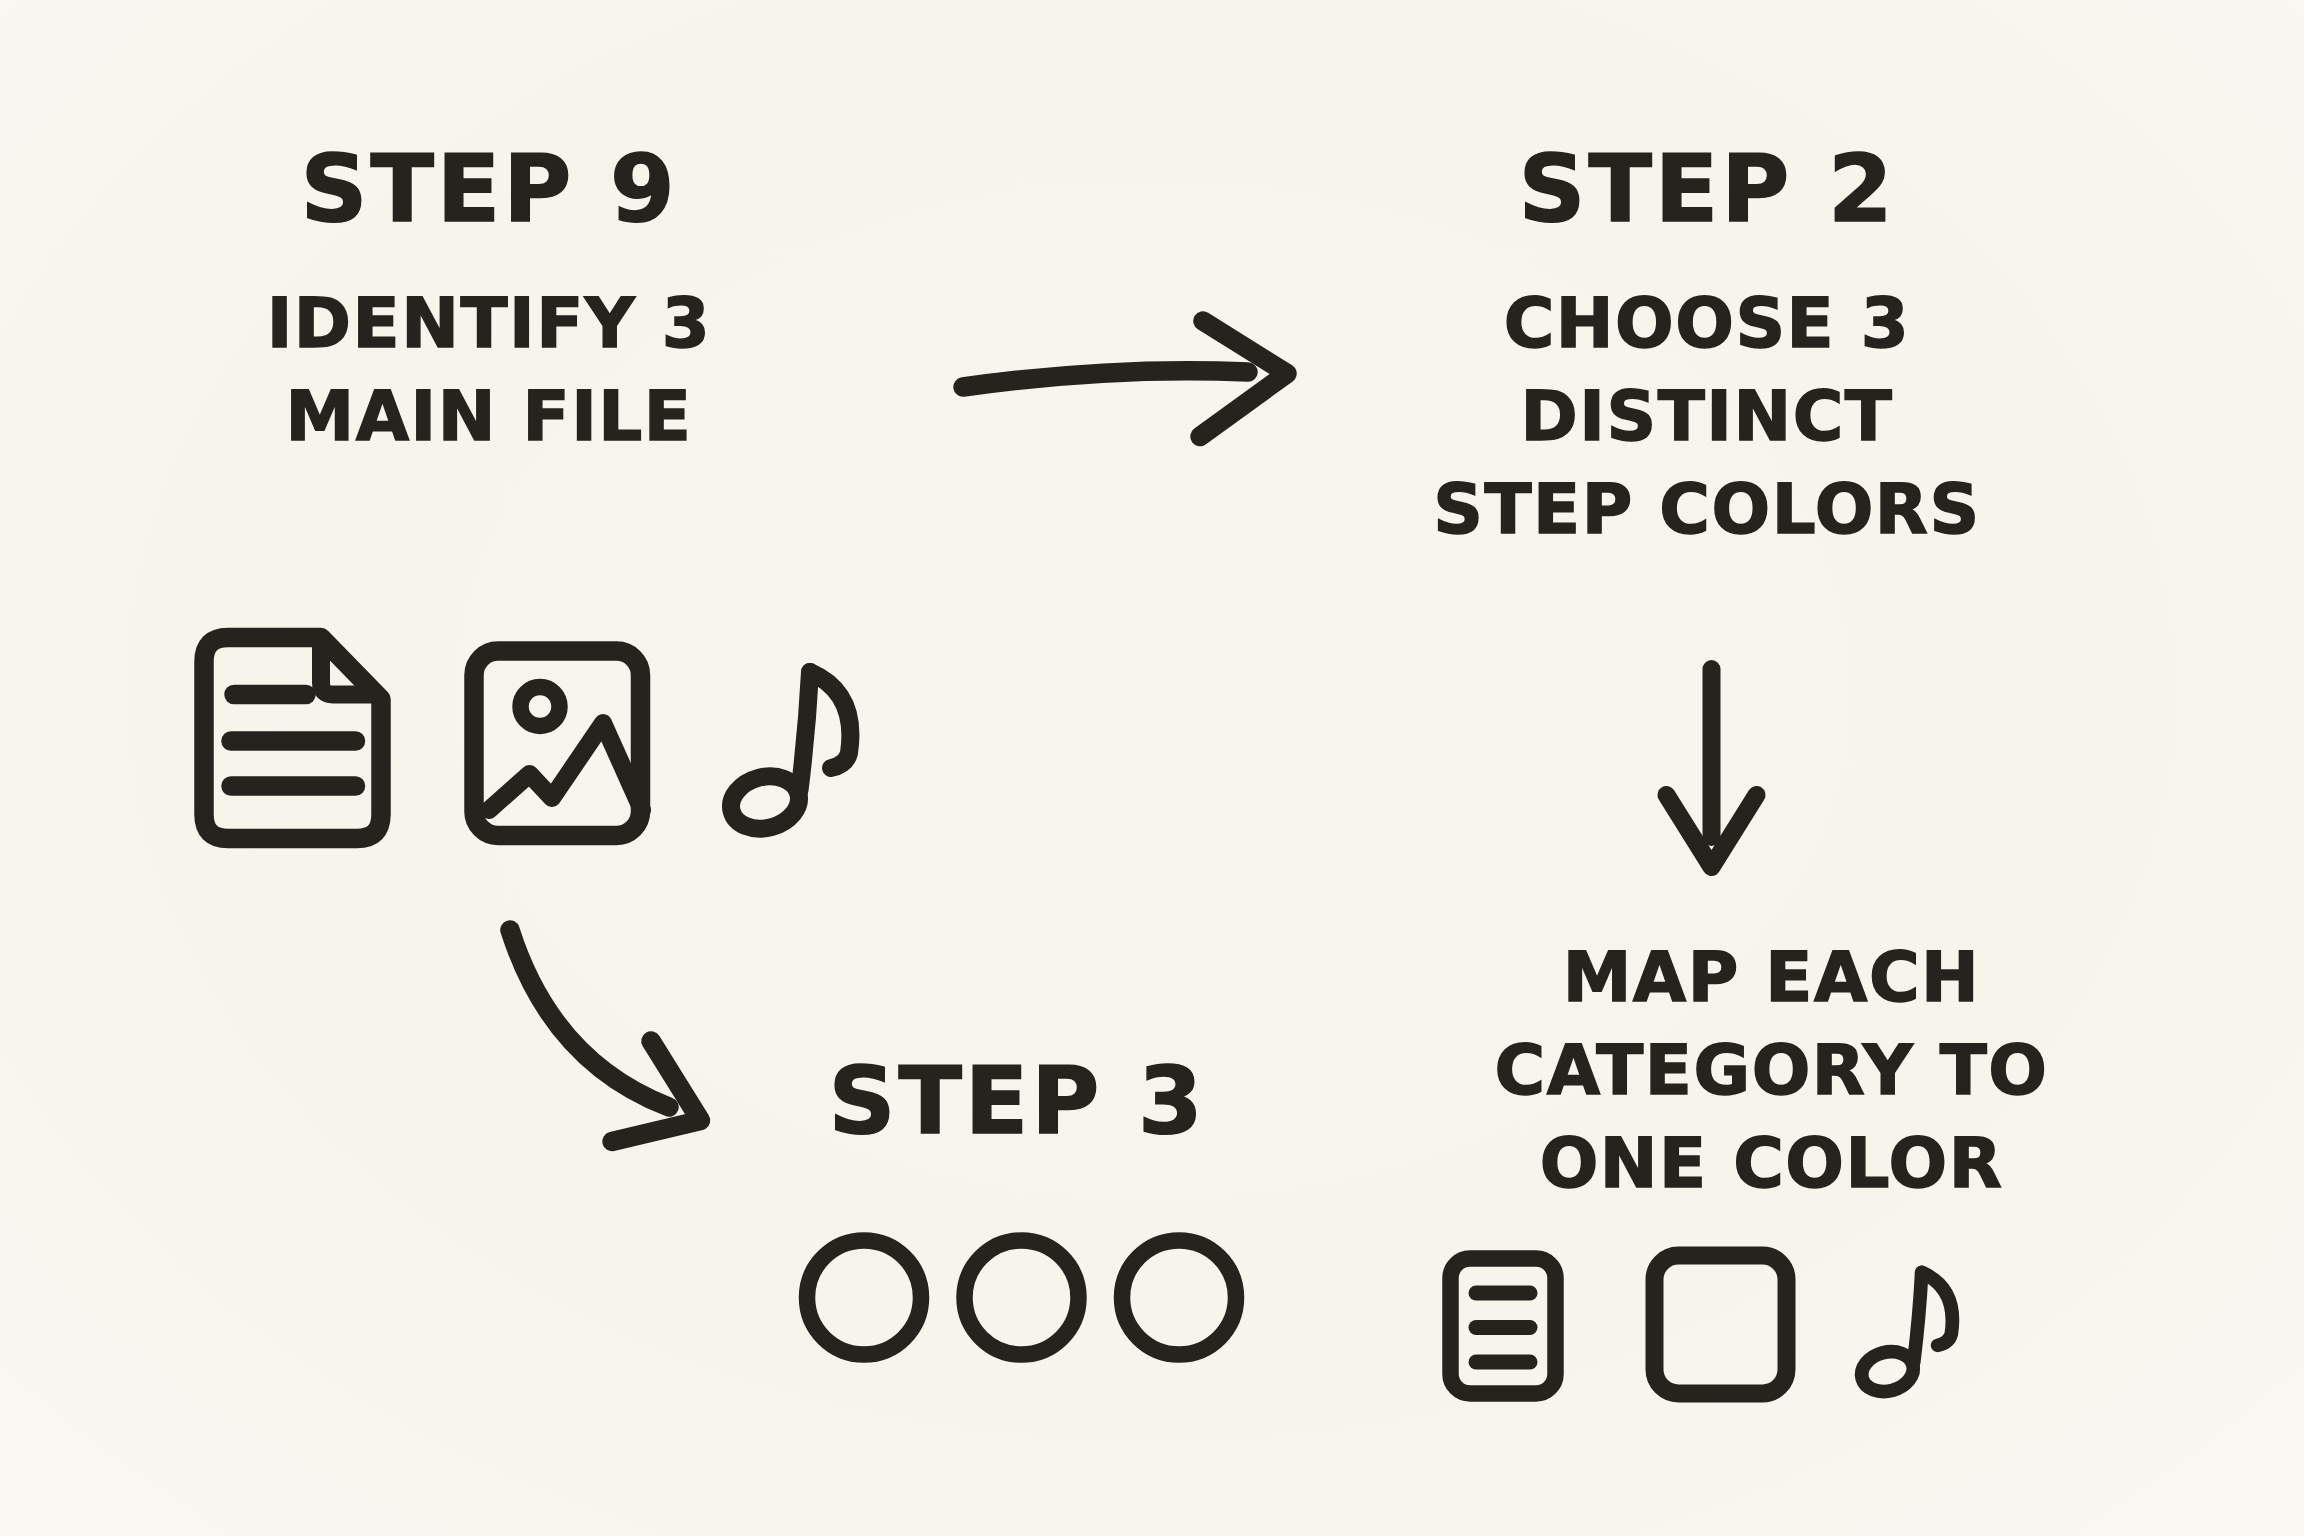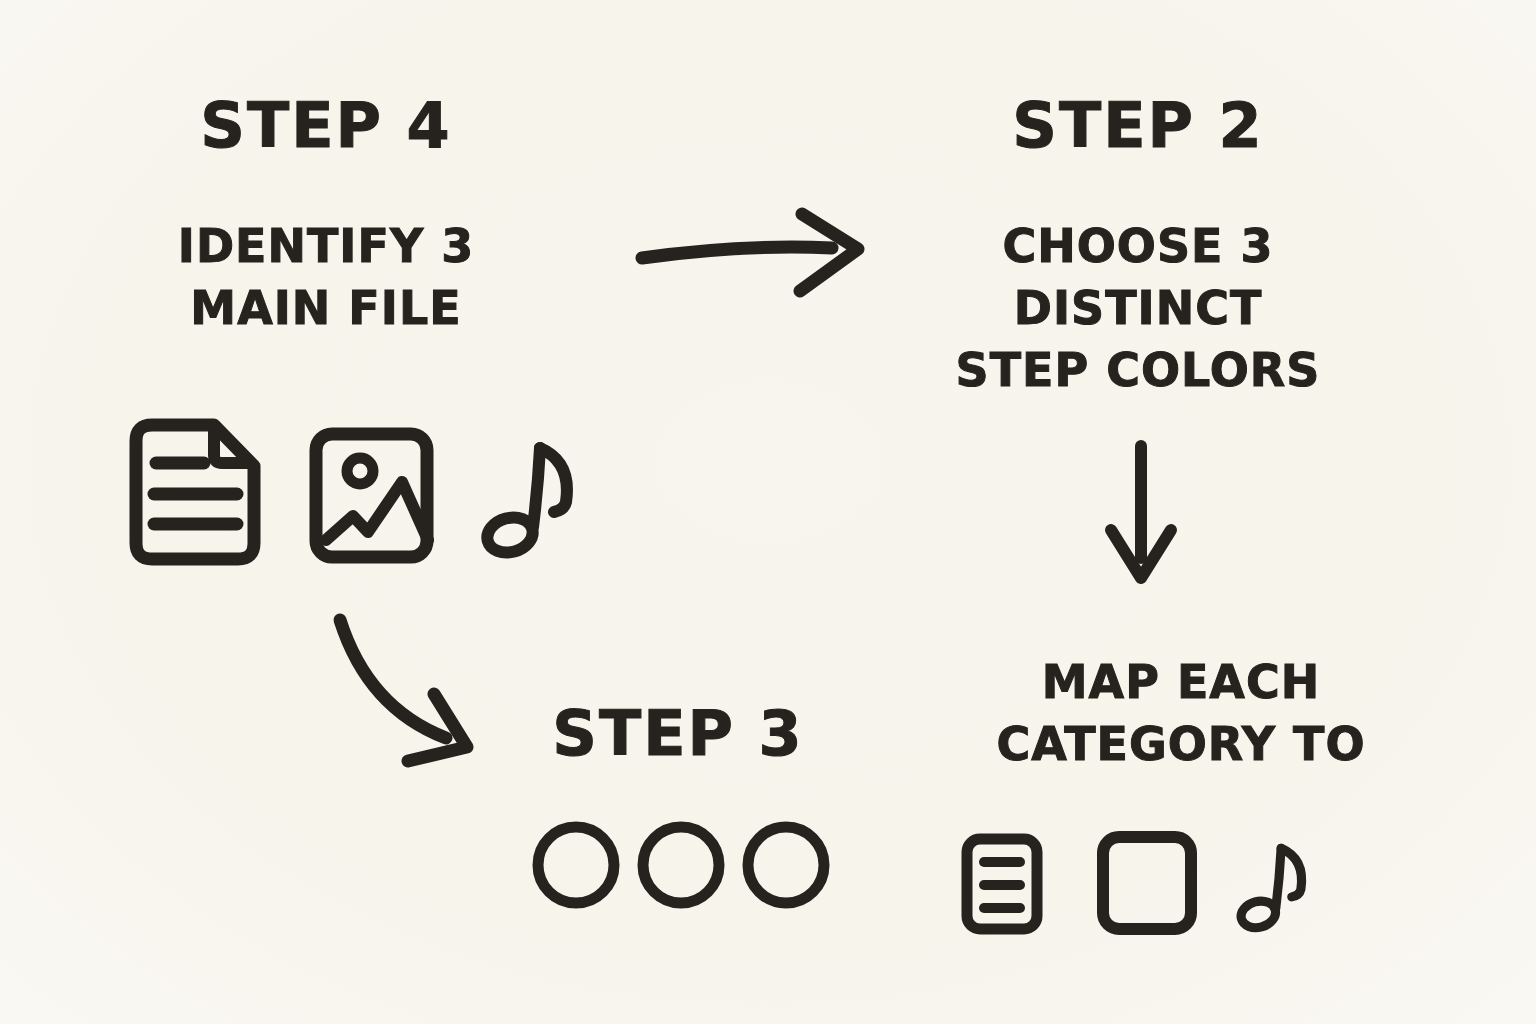--- a/index.html
+++ b/index.html
@@ -25,38 +25,37 @@
   }
   .step-title {
     font-size: 62px;
     line-height: 72px;
     letter-spacing: 2px;
   }
   .step-sub {
     font-size: 46px;
     line-height: 62px;
     letter-spacing: 1px;
-    margin-top: 31px;
   }
   .sub-line { white-space: nowrap; }
   .icon { position: absolute; }
   svg { display: block; overflow: visible; }
   .stroke {
     fill: none;
     stroke: #26231f;
     stroke-linecap: round;
     stroke-linejoin: round;
   }
 </style>
 </head>
 <body>
 
 <div class="canvas">
 
-  <div class="ink-text step-title" style="left:126px; top:90px; width:400px;">STEP 4</div>
+  <div class="ink-text step-title" style="left:126px; top:90px; width:400px;">STEP 9</div>
   <div class="ink-text step-sub" style="left:86px; top:184px; width:480px;">
     <div class="sub-line">IDENTIFY 3</div>
     <div class="sub-line">MAIN FILE</div>
   </div>
 
   <div class="icon" style="left:123px; top:417px;">
     <svg width="142" height="150" viewBox="0 0 140 150">
       <path class="stroke" stroke-width="13" d="M90,8 H28 Q12,8 12,24 V126 Q12,142 28,142 H114 Q130,142 130,126 V49 L90,8 Z"></path>
       <path class="stroke" stroke-width="12" d="M90,12 V38 Q90,46 98,46 L126,46"></path>
       <path class="stroke" stroke-width="13" d="M32,46 H80"></path>
@@ -98,20 +97,21 @@
   <div class="icon" style="left:1098px; top:436px;">
     <svg width="88" height="150" viewBox="0 0 88 150">
       <path class="stroke" stroke-width="12" d="M43,10 V122"></path>
       <path class="stroke" stroke-width="12" d="M13,94 L43,142 L73,94"></path>
     </svg>
   </div>
 
   <div class="ink-text step-sub" style="left:941px; top:620px; width:480px;">
     <div class="sub-line">MAP EACH</div>
     <div class="sub-line">CATEGORY TO</div>
+    <div class="sub-line">ONE COLOR</div>
   </div>
 
   <div class="icon" style="left:960px; top:832px;">
     <svg width="84" height="104" viewBox="0 0 84 104">
       <rect class="stroke" stroke-width="11" x="7" y="7" width="70" height="90" rx="13"></rect>
       <path class="stroke" stroke-width="10" d="M24,30 H60"></path>
       <path class="stroke" stroke-width="10" d="M24,53 H60"></path>
       <path class="stroke" stroke-width="10" d="M24,76 H60"></path>
     </svg>
   </div>

